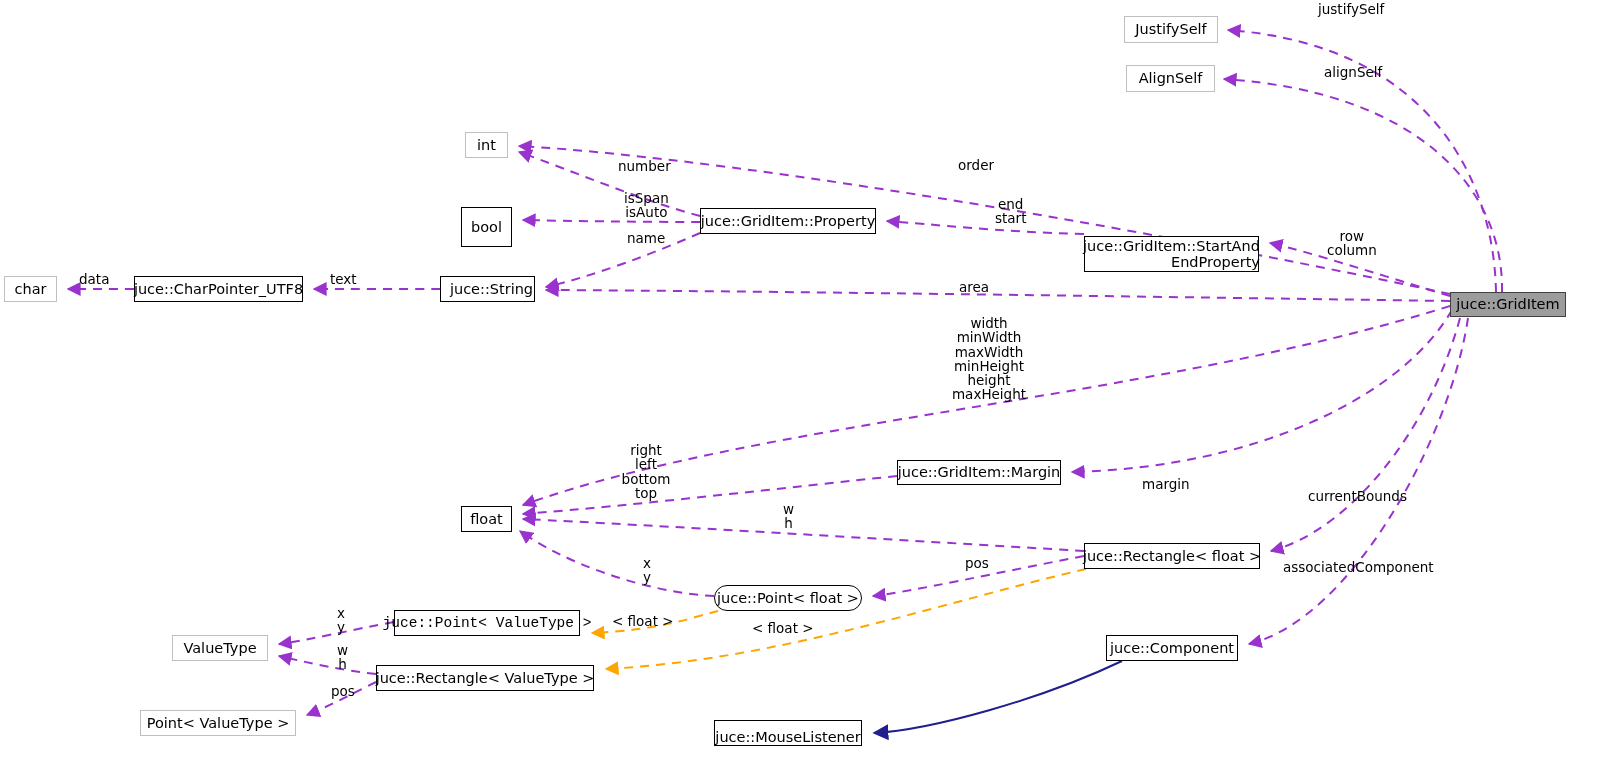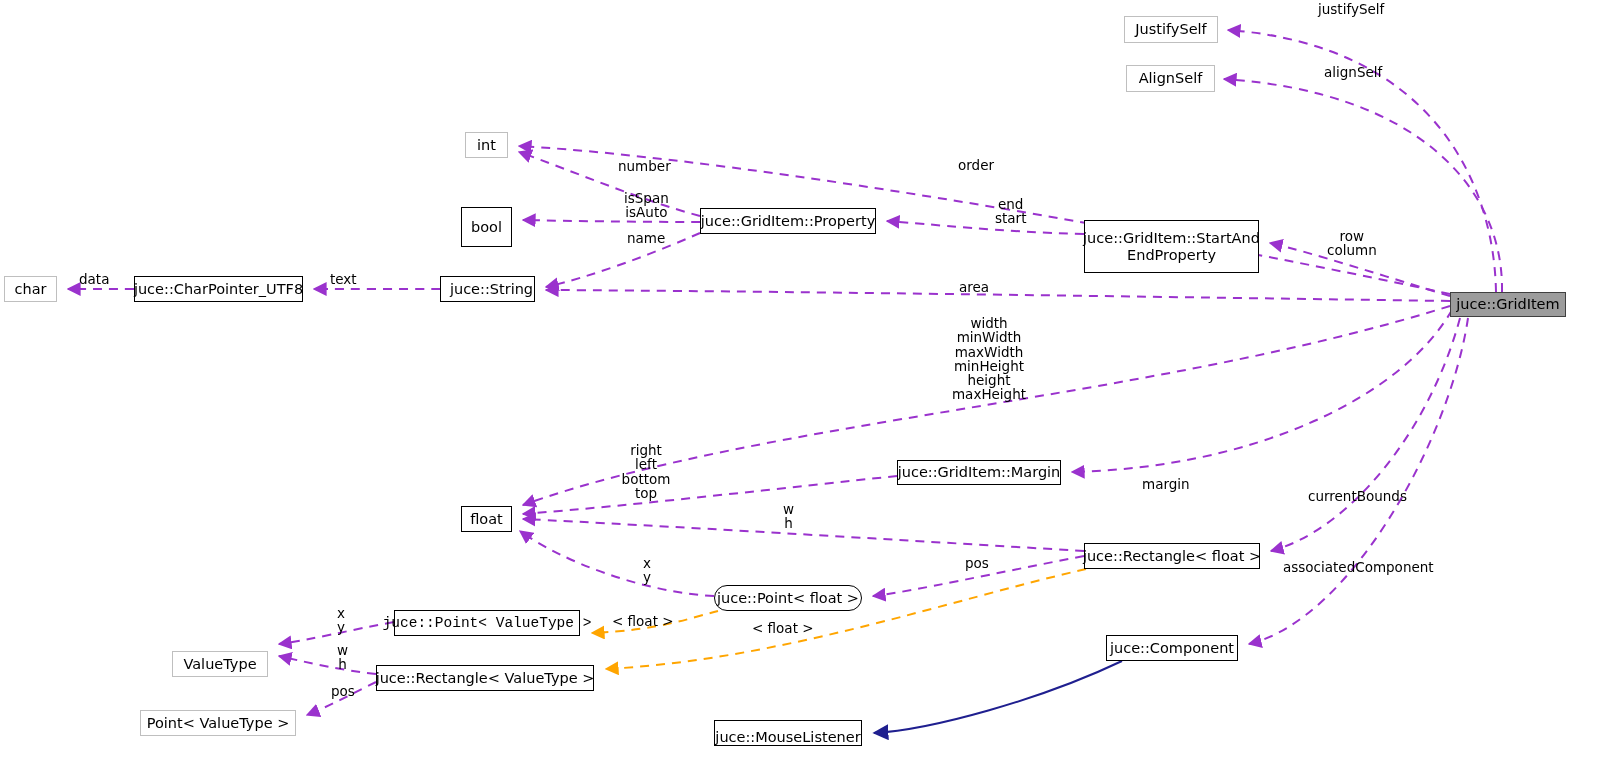--- a/index.html
+++ b/index.html
@@ -141,21 +141,21 @@
   </div>
   <div class="node light" style="left:465px;top:132px;width:43px;height:26px;">
     <span>int</span>
   </div>
   <div class="node" style="left:461px;top:207px;width:51px;height:40px;">
     <span>bool</span>
   </div>
   <div class="node" style="left:700px;top:208px;width:176px;height:26px;">
     <span>juce::GridItem::Property</span>
   </div>
-  <div class="node" style="left:1084px;top:220px;width:175px;height:53px;">
+  <div class="node" style="left:1084px;top:236px;width:175px;height:36px;text-align:right;">
     <span>juce::GridItem::StartAnd
 EndProperty</span>
   </div>
   <div class="node light" style="left:4px;top:276px;width:53px;height:26px;">
     <span>char</span>
   </div>
   <div class="node" style="left:134px;top:276px;width:169px;height:26px;">
     <span>juce::CharPointer_UTF8</span>
   </div>
   <div class="node" style="left:440px;top:276px;width:95px;height:26px;padding-left:8px;">
@@ -172,21 +172,21 @@
   </div>
   <div class="node" style="left:1084px;top:543px;width:176px;height:26px;">
     <span>juce::Rectangle&lt; float &gt;</span>
   </div>
   <div class="node" style="left:714px;top:585px;width:148px;height:26px;border-radius:13px;">
     <span>juce::Point&lt; float &gt;</span>
   </div>
   <div class="node" style="left:394px;top:610px;width:186px;height:26px;font-family:Liberation Mono, monospace;">
     <span>juce::Point&lt; ValueType &gt;</span>
   </div>
-  <div class="node light" style="left:172px;top:635px;width:96px;height:26px;margin-top:16px;">
+  <div class="node light" style="left:172px;top:635px;width:96px;height:26px;">
     <span>ValueType</span>
   </div>
   <div class="node" style="left:1106px;top:635px;width:132px;height:26px;">
     <span>juce::Component</span>
   </div>
   <div class="node" style="left:376px;top:665px;width:218px;height:26px;">
     <span>juce::Rectangle&lt; ValueType &gt;</span>
   </div>
   <div class="node light" style="left:140px;top:710px;width:156px;height:26px;">
     <span>Point&lt; ValueType &gt;</span>

